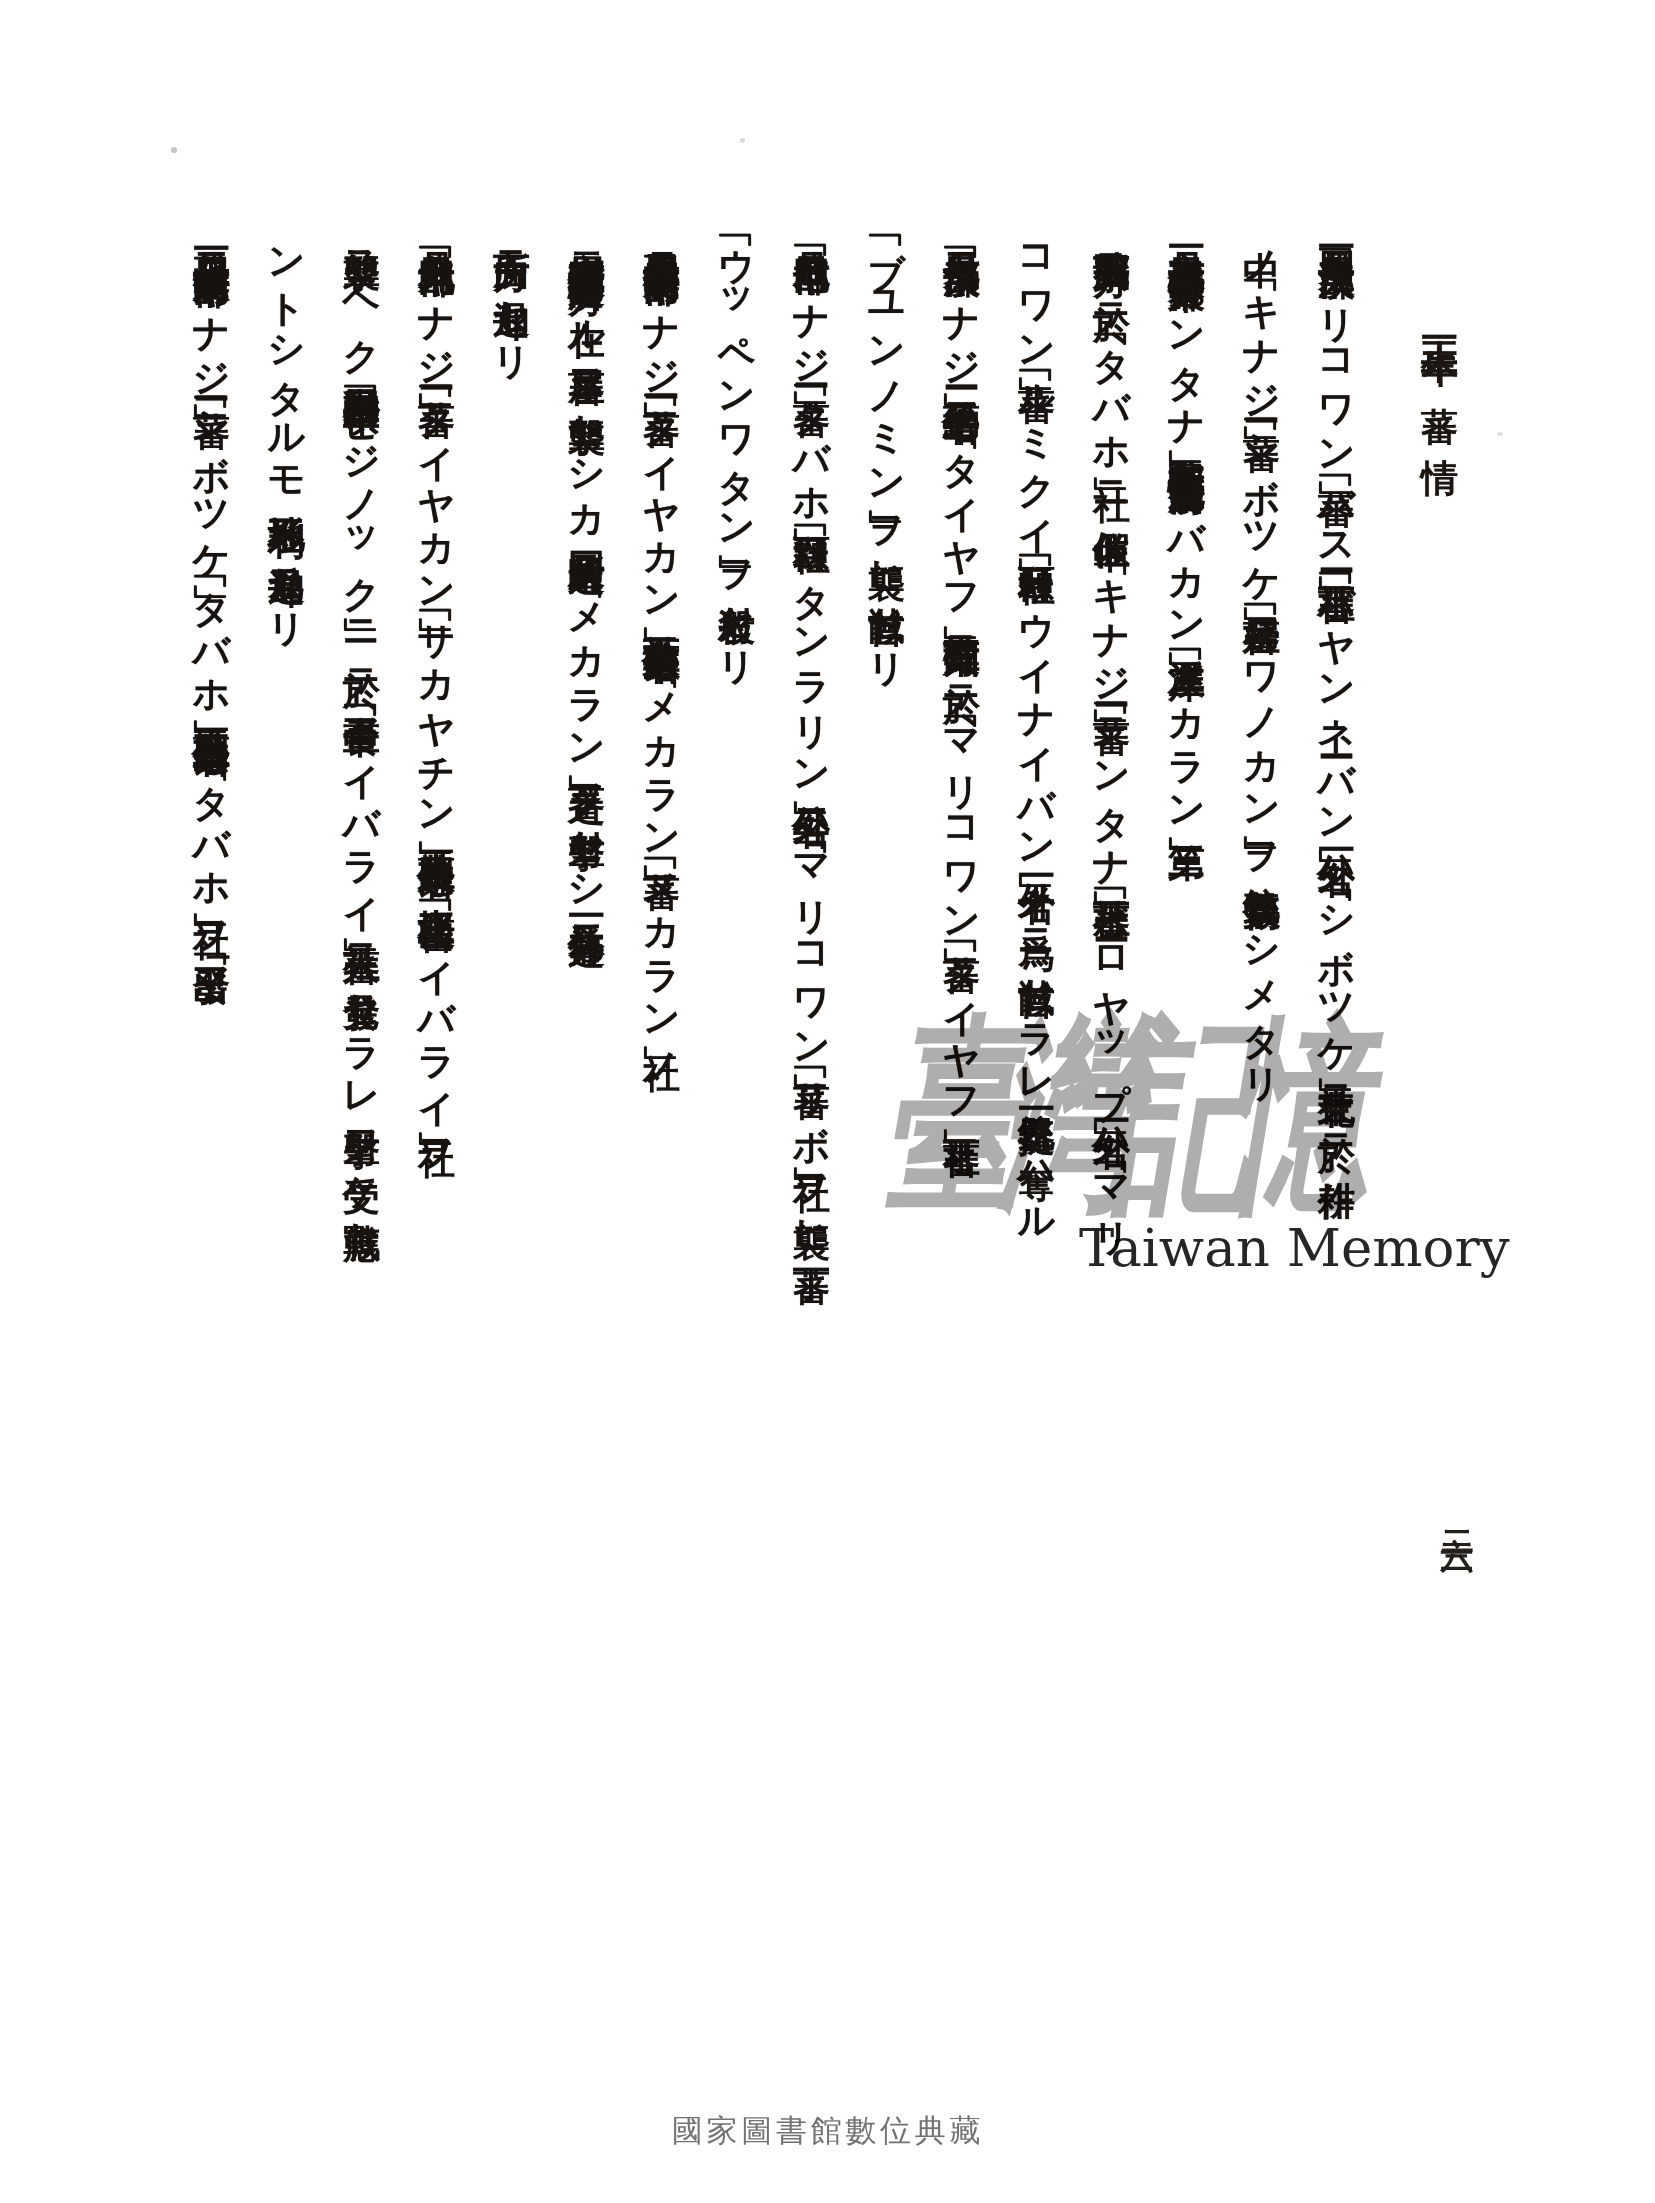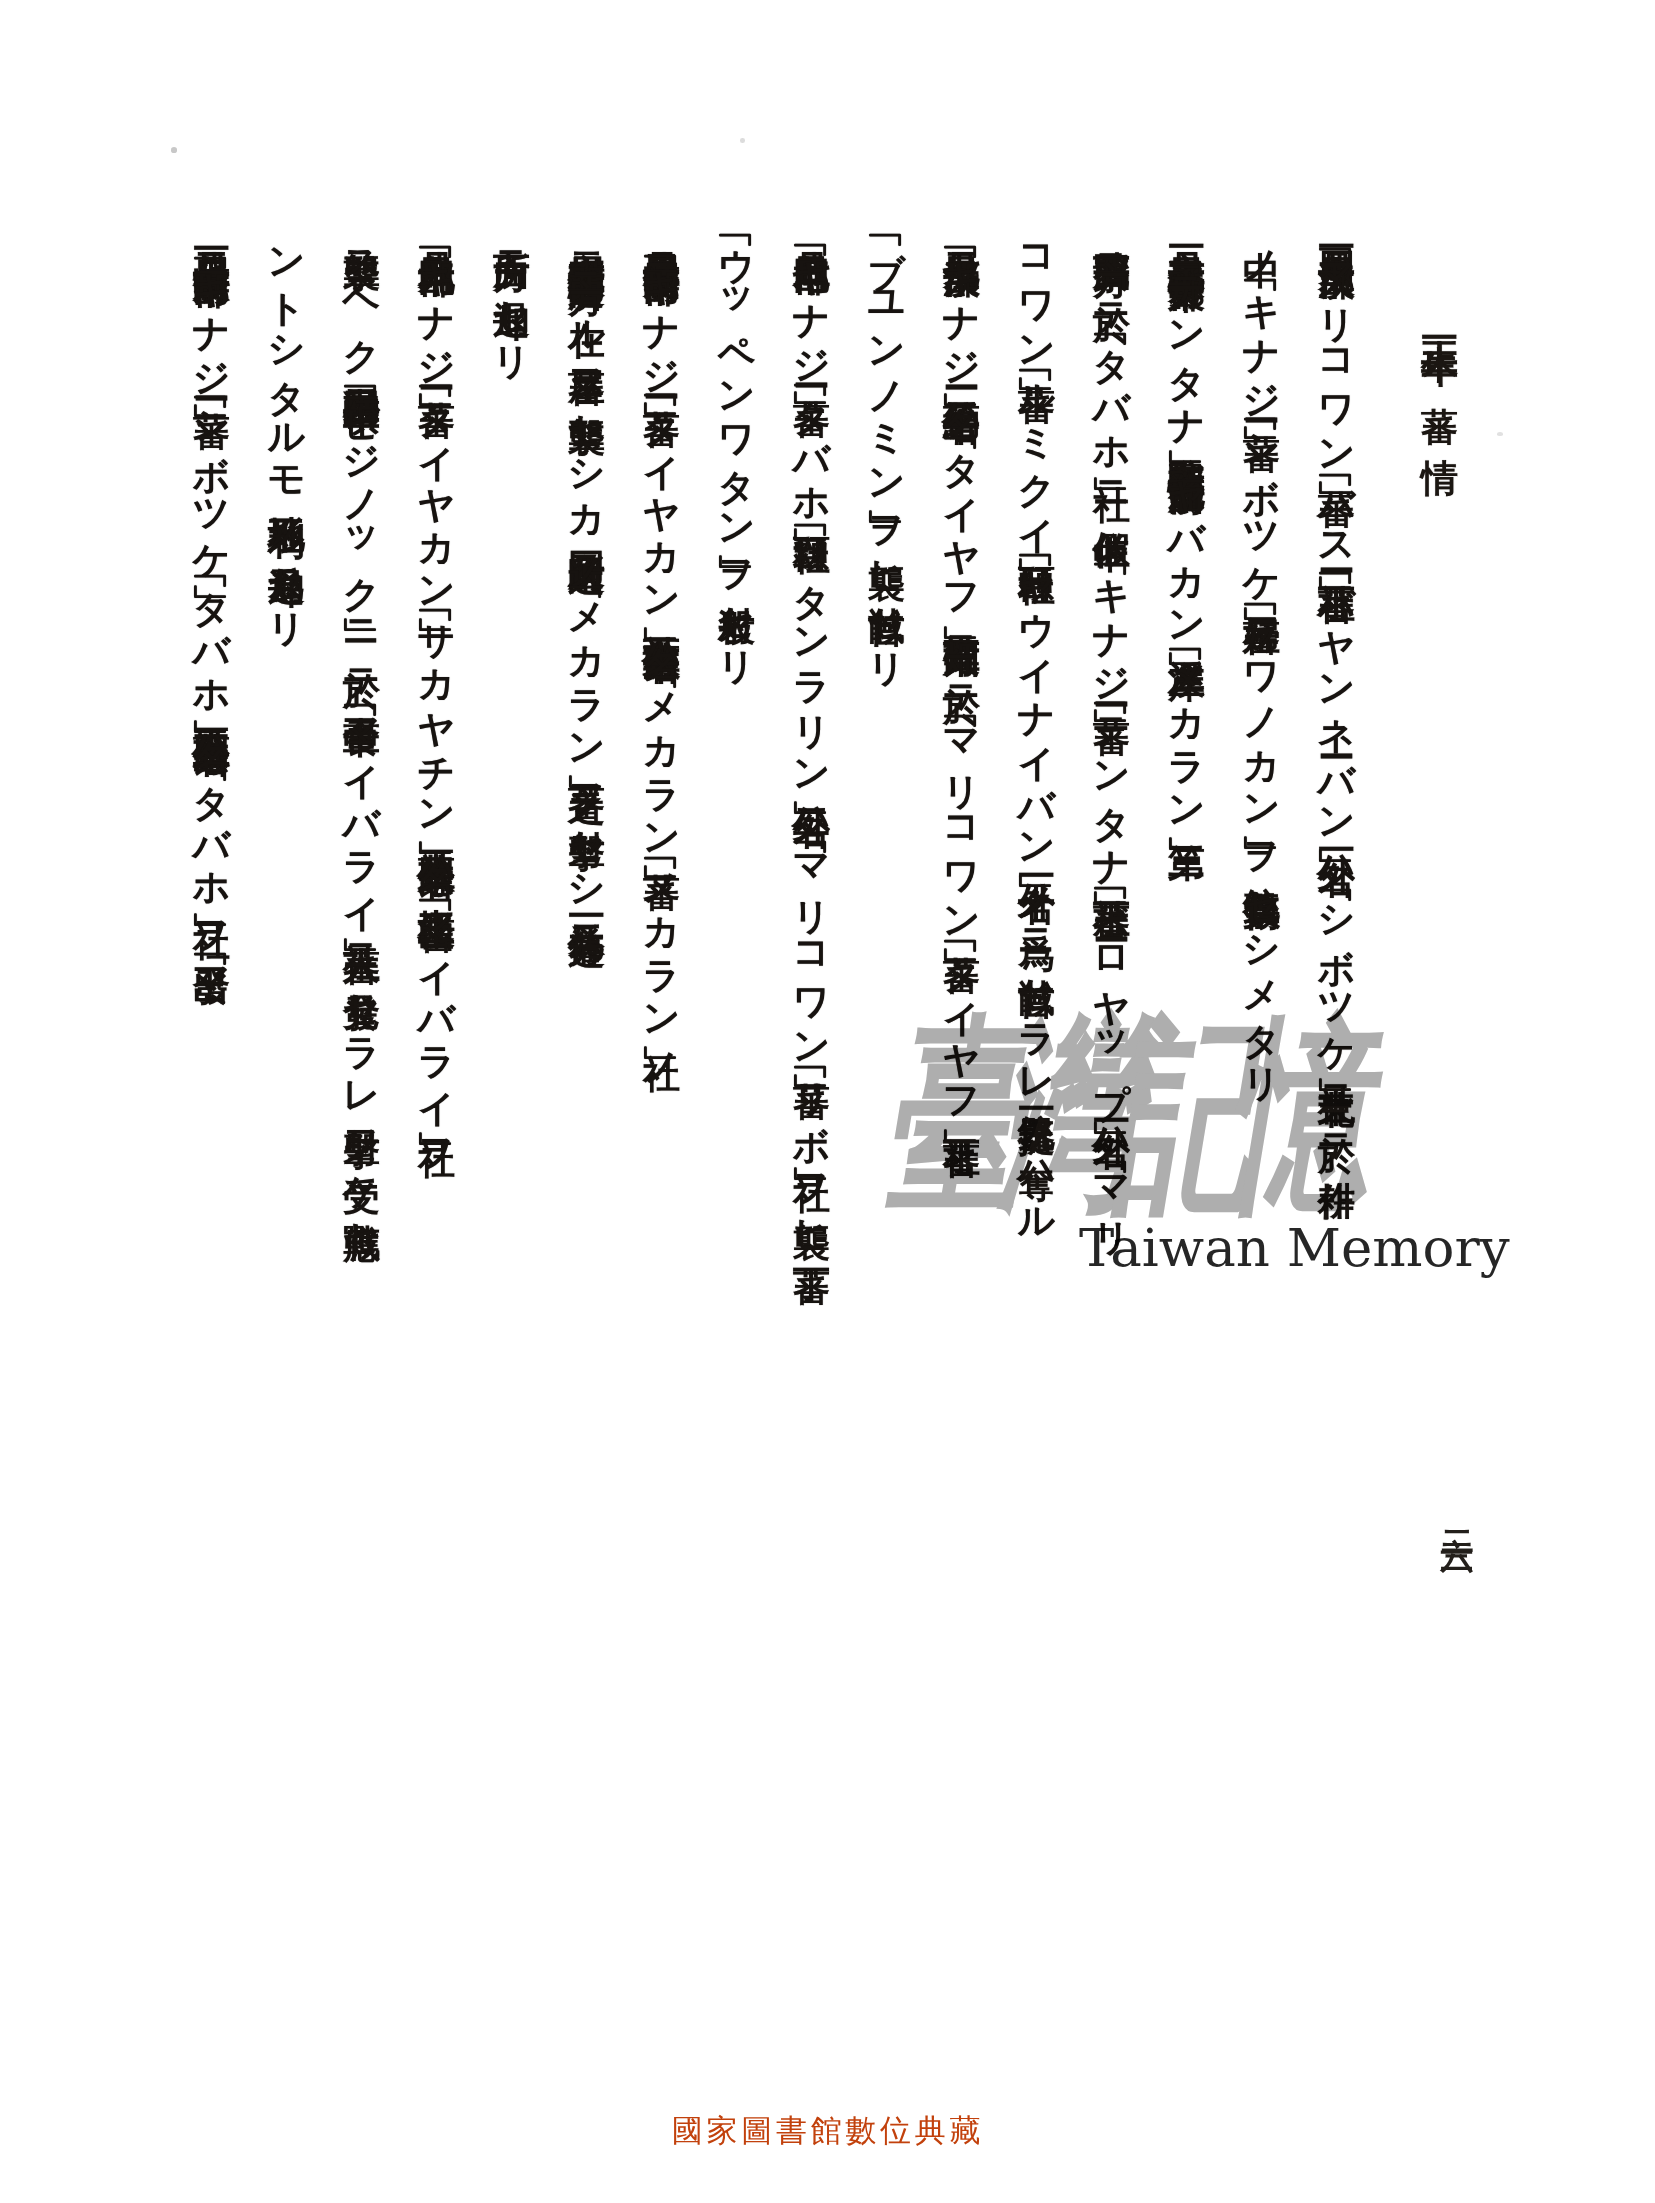--- a/index.html
+++ b/index.html
@@ -107,21 +107,21 @@
   }
   
   .footer {
     position: absolute;
     top: 2110px;
     left: 0;
     width: 100%;
     text-align: center;
     font-size: 31px;
     letter-spacing: 3.7px;
-    color: #c2410c;
+    color: #737373;
     font-family: "Liberation Sans", sans-serif;
   }
   
   .speck {
     position: absolute;
     background: #9a9a9a;
     border-radius: 50%;
     opacity: 0.55;
   }
   .speck.s1 { top: 147px; left: 171px; width: 6.4px; height: 5.5px; }

